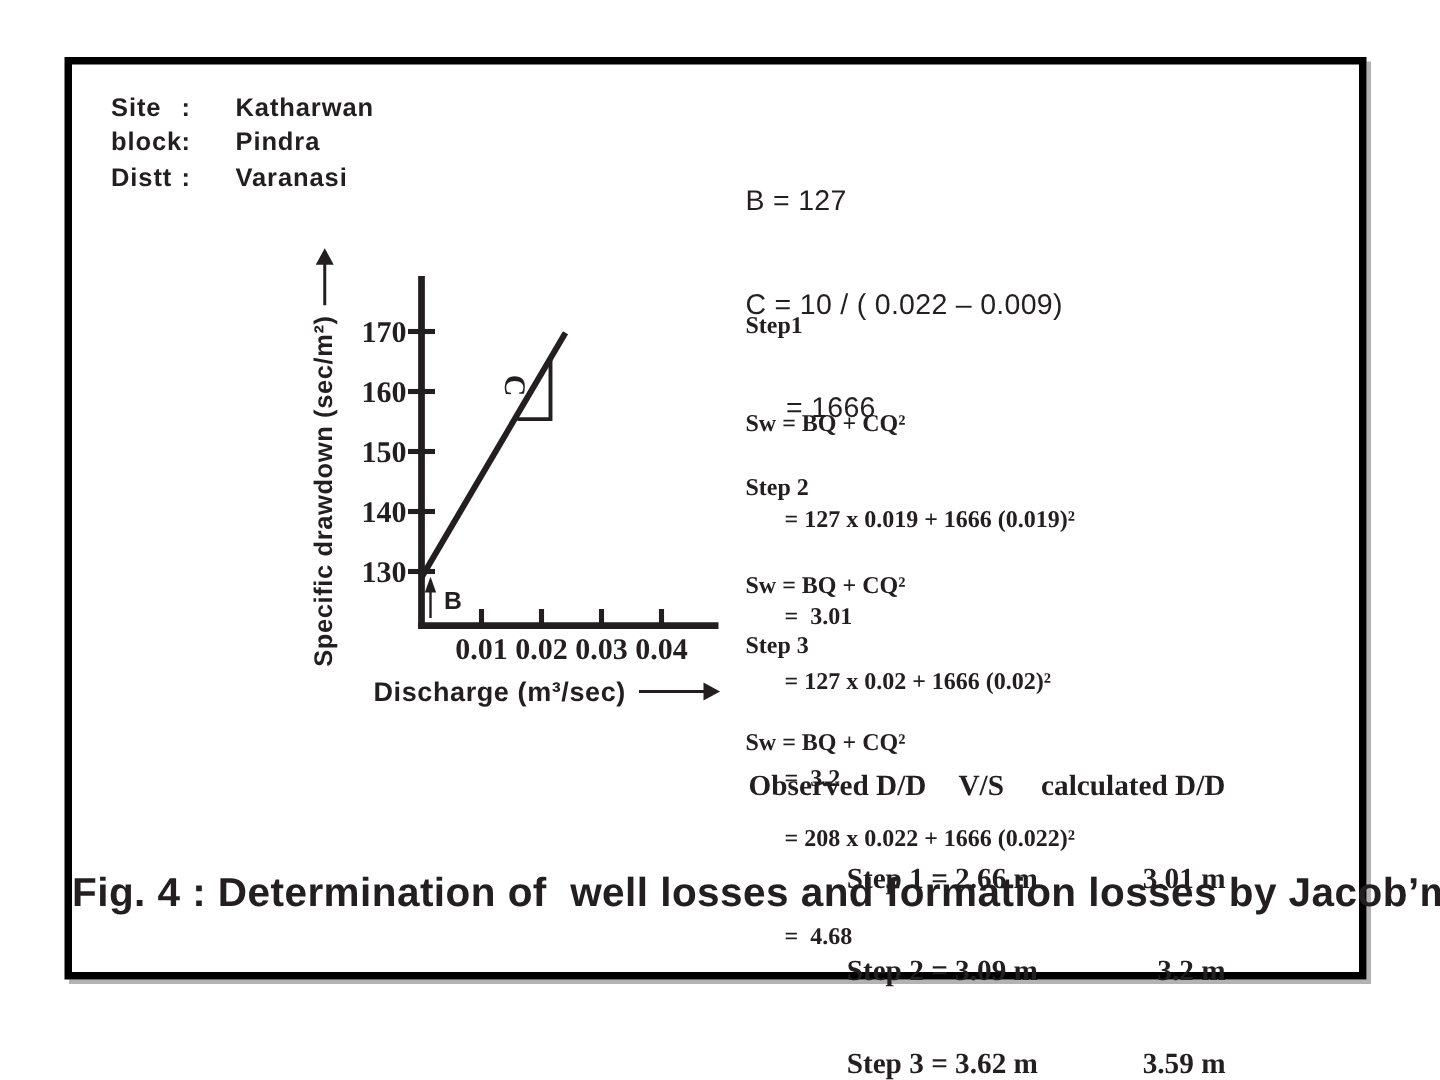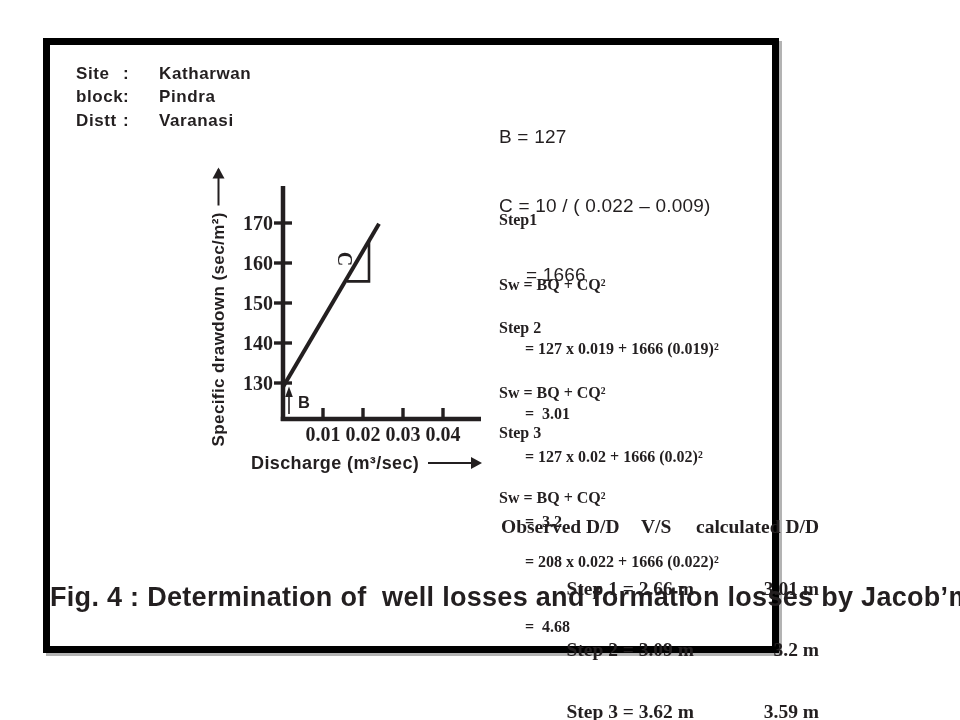--- a/index.html
+++ b/index.html
@@ -2,22 +2,22 @@
 <html><head>
 <meta charset="utf-8">
 <style>
   html, body { margin:0; padding:0; background:#ffffff; }
   .page {
     position:relative; width:960px; height:720px; background:#ffffff;
     font-family:"Liberation Sans","DejaVu Sans",sans-serif; color:#231f20;
     overflow:hidden;
   }
   .frame {
-    position:absolute; left:43px; top:38px; width:736px; height:615px;
-    box-sizing:border-box; border:7px solid #000000; background:#ffffff;
+    position:absolute; left:43px; top:38px; width:868px; height:615px;
+    box-sizing:border-box; border:5px solid #000000; background:#ffffff;
     box-shadow:3px 3px 0 #b3b3b3;
   }
   .abs { position:absolute; }
 
   
   .site-info { left:26px; top:17px; font-size:17px; font-weight:bold; letter-spacing:0.6px; }
   .site-row { display:flex; height:23.5px; align-items:center; }
   .site-label { width:47px; }
   .site-colon { width:36px; }
 

